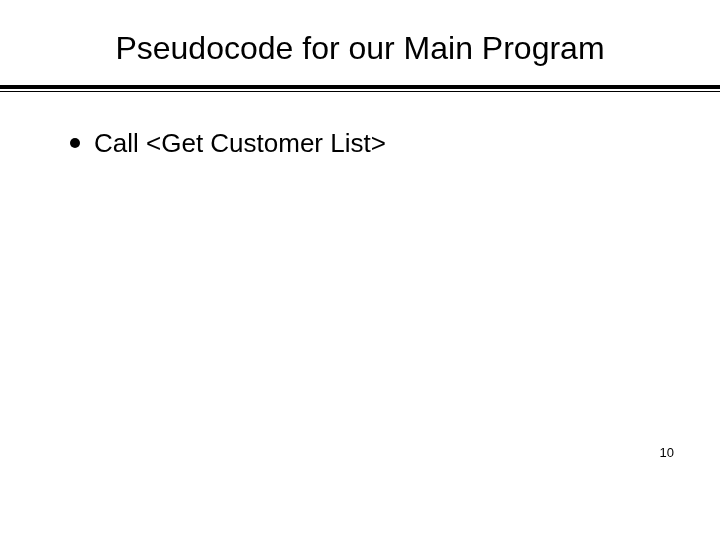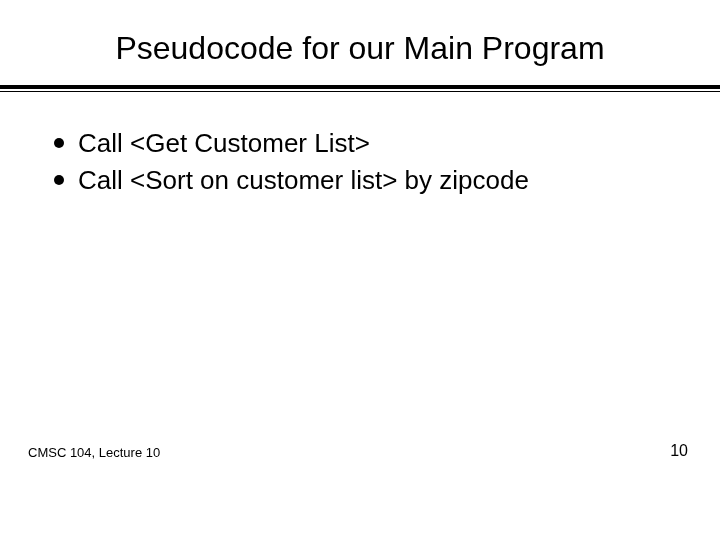--- a/index.html
+++ b/index.html
@@ -39,20 +39,21 @@
   }
   .divider .line-thin {
     position: absolute;
     left: 0; right: 0;
     top: 6px;
     height: 1px;
     background: #000000;
   }
   .body {
     padding: 36px 64px 0 48px;
+    margin-left: 16px;
   }
   ul.bullets {
     list-style: none;
     margin: 0;
     padding: 0;
   }
   ul.bullets li {
     position: relative;
     padding-left: 30px;
     font-size: 26px;
@@ -70,40 +71,38 @@
     border-radius: 50%;
   }
   .footer-left {
     position: absolute;
     left: 28px;
     bottom: 18px;
     font-size: 13px;
   }
   .footer-right {
     position: absolute;
-    right: 32px;
+    right: 46px;
     bottom: 18px;
-    font-size: 16px;
+    font-size: 13px;
   }
 </style>
 </head>
 <body>
 
 <div class="slide">
 
   <div class="title">Pseudocode for our Main Program</div>
 
   <div class="divider">
     <div class="line-main"></div>
     <div class="line-thin"></div>
   </div>
 
   <div class="body">
     <ul class="bullets">
       <li>Call &lt;Get Customer List&gt;</li>
-      <li>Call &lt;Sort on customer list&gt; by zipcode</li>
     </ul>
   </div>
 
-  <div class="footer-left">CMSC 104, Lecture 10</div>
   <div class="footer-right">10</div>
 
 </div>
 
 </body></html>

